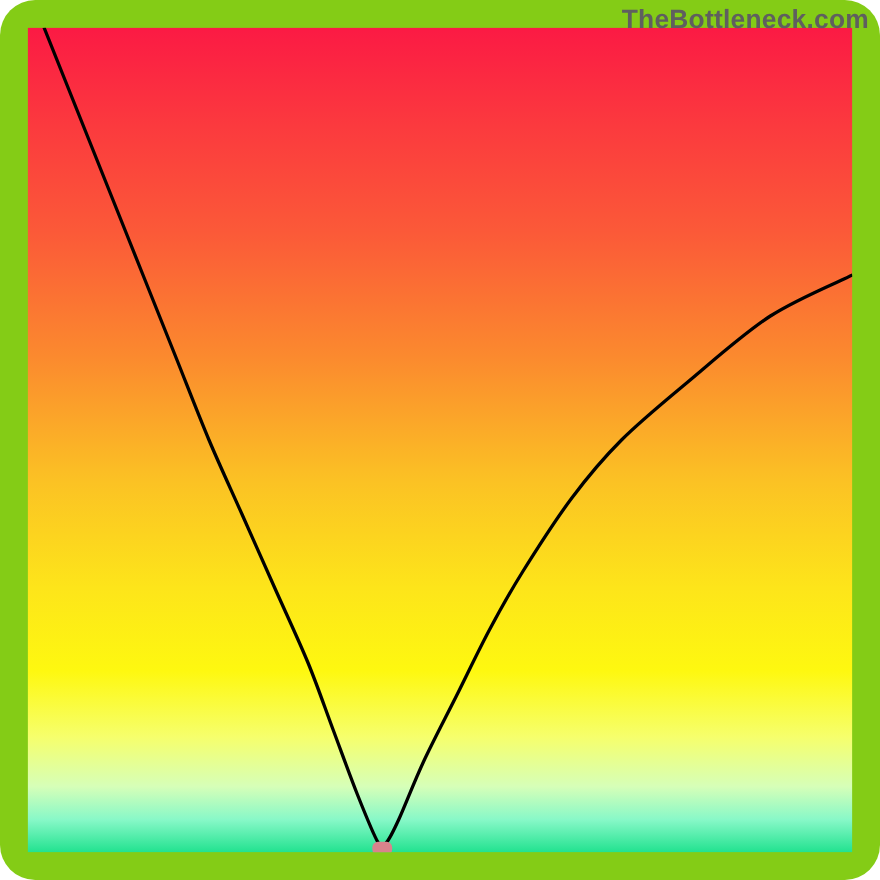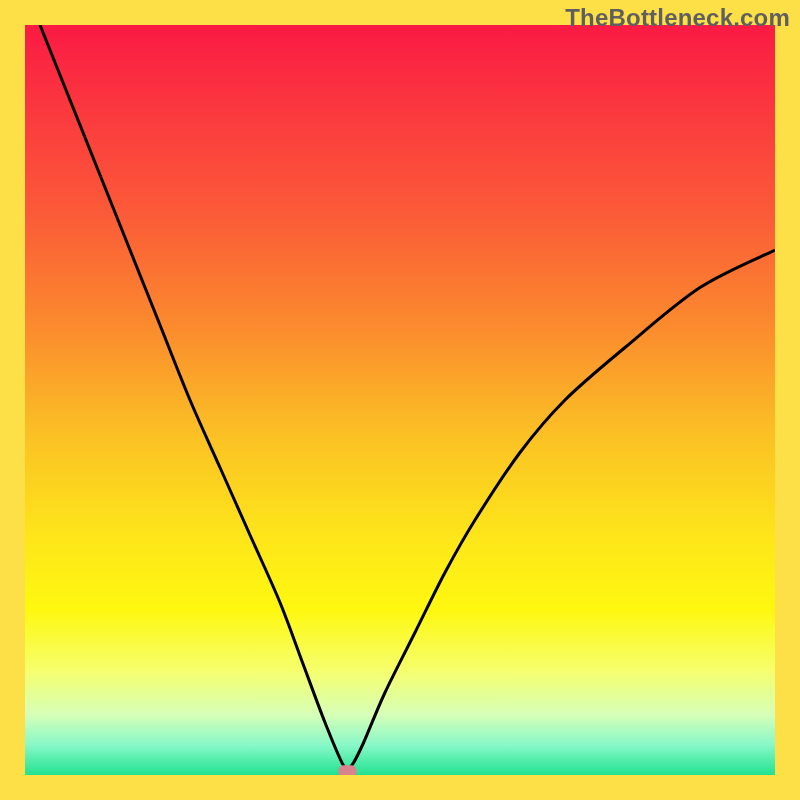--- a/index.html
+++ b/index.html
@@ -5,21 +5,22 @@
   body {
     margin: 0;
     padding: 0;
     background: #fff;
     font-family: Arial, Helvetica, sans-serif;
   }
   .frame {
     width: 800px;
     height: 800px;
     position: relative;
-    background: #fde047;
+    background: #84cc16;
+    border-radius: 32px;
   }
   .watermark {
     position: absolute;
     top: 4px;
     right: 10px;
     color: #5f5f5f;
     font-size: 24px;
     font-weight: 600;
     letter-spacing: 0.2px;
     z-index: 20;

